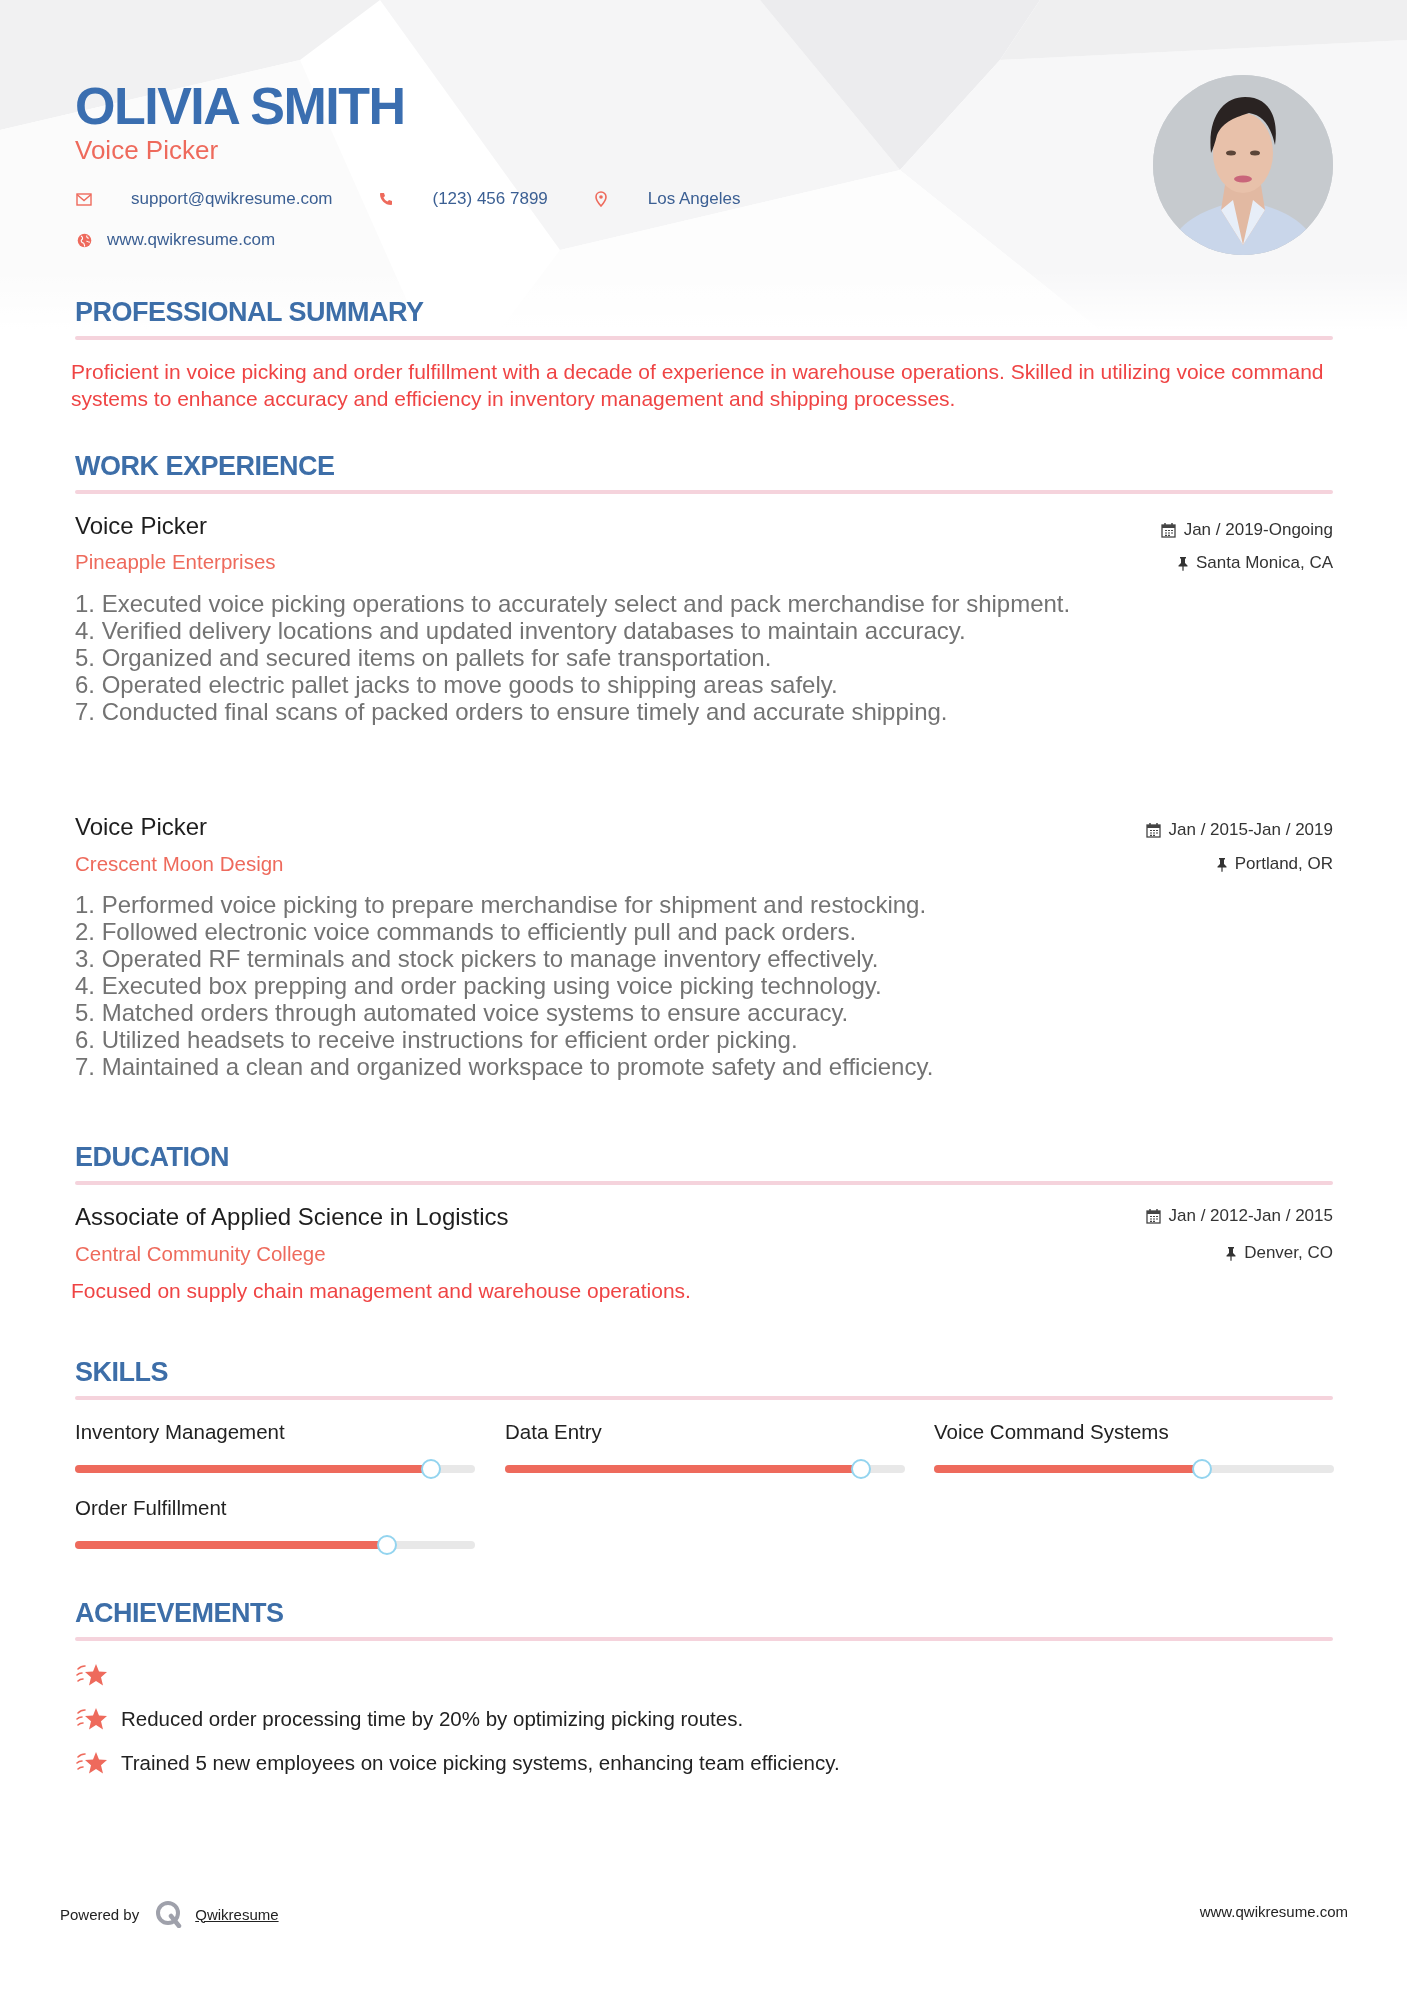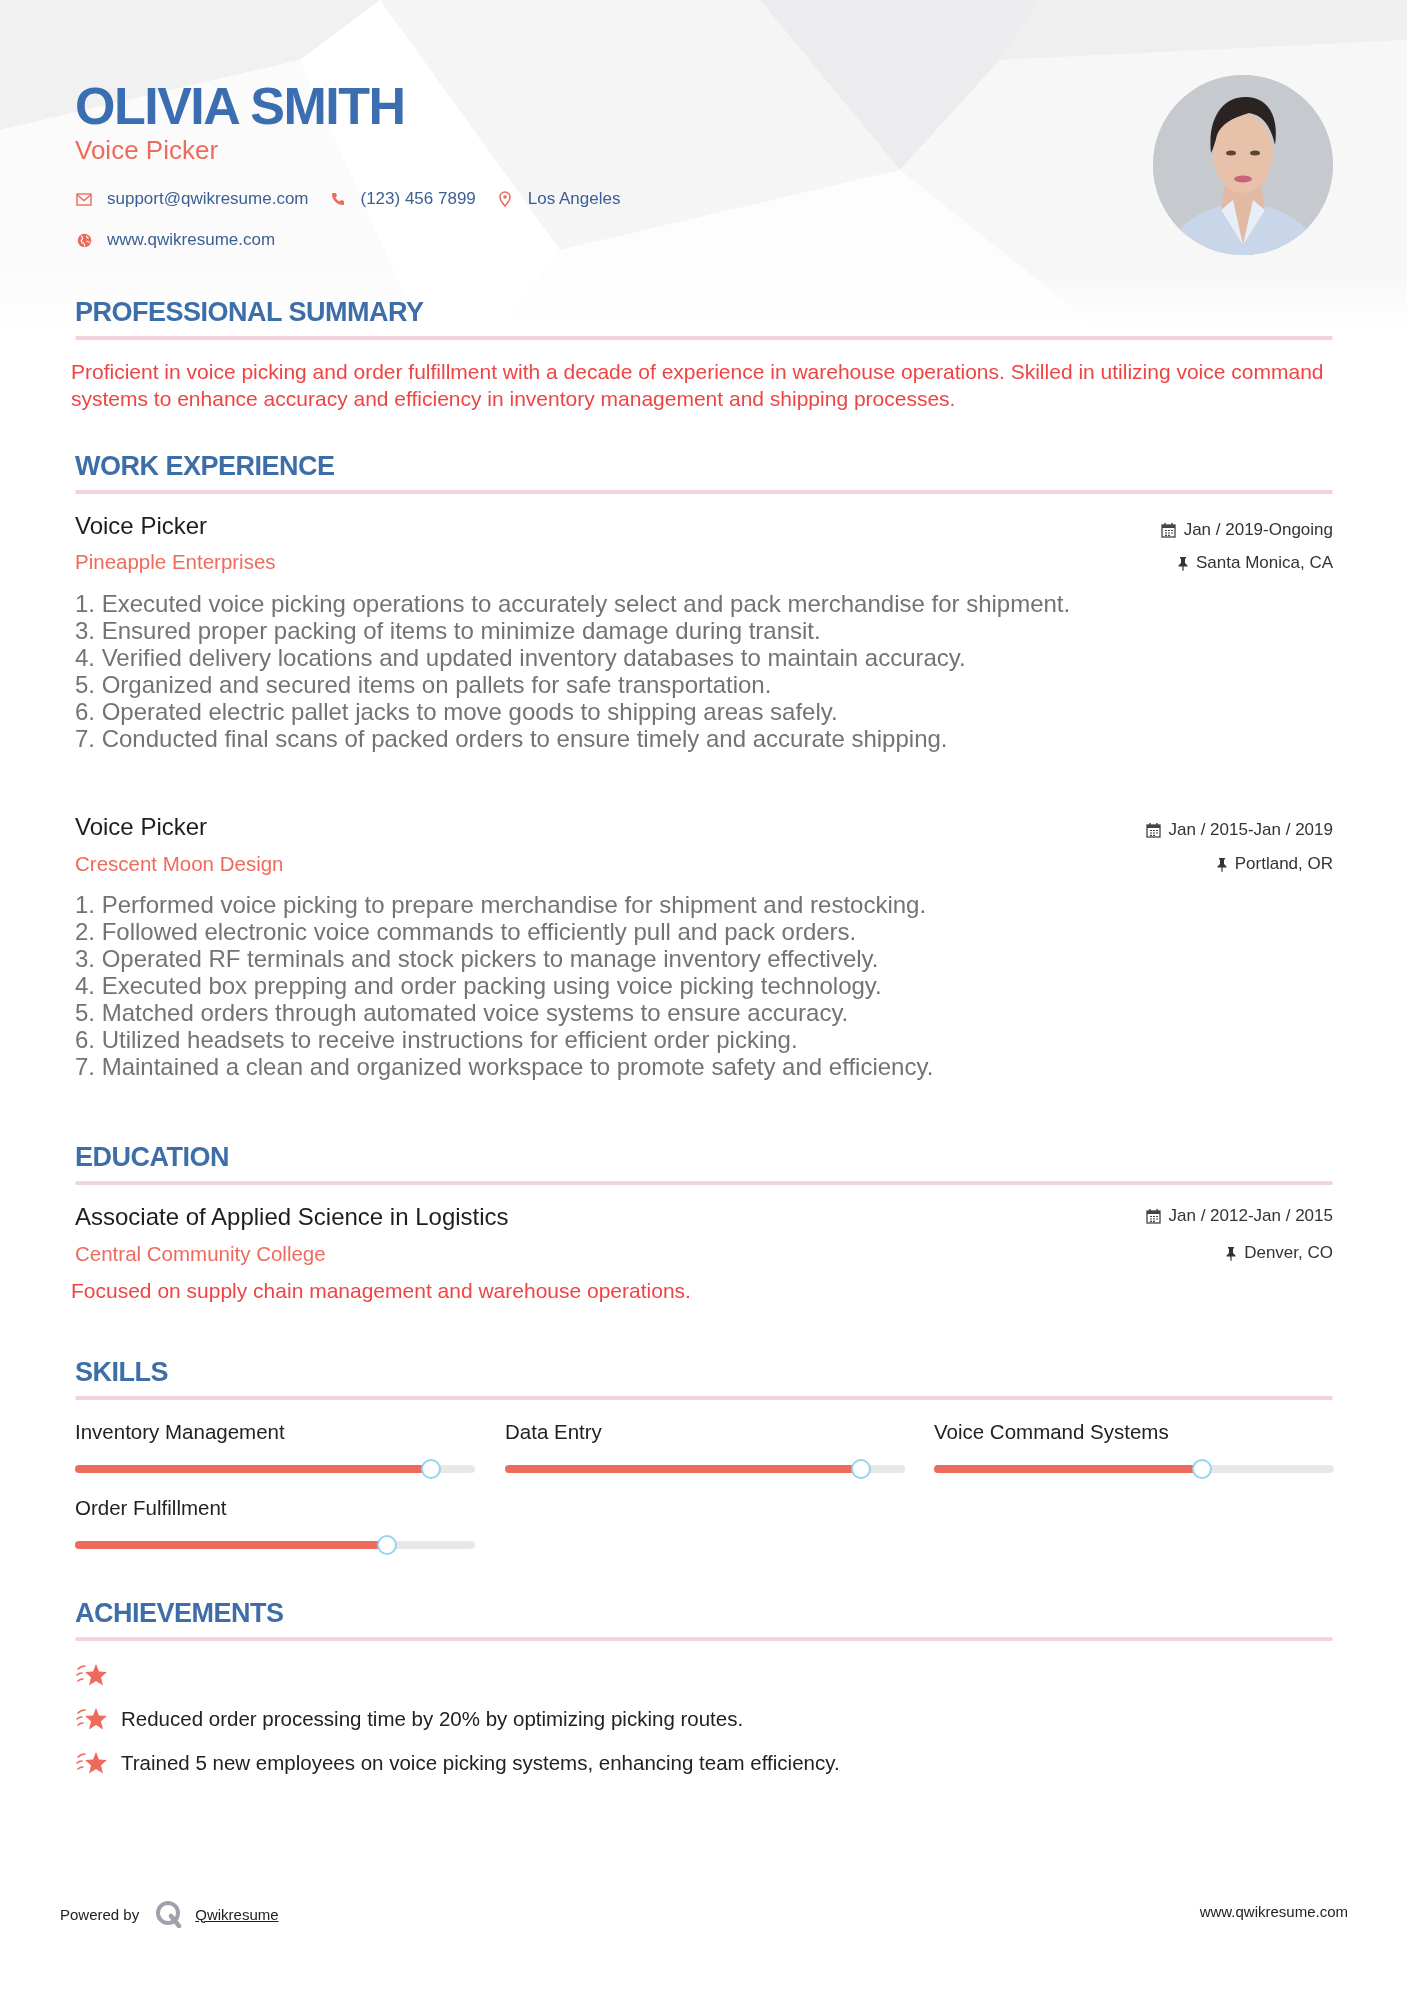--- a/index.html
+++ b/index.html
@@ -6,21 +6,21 @@
   html, body { width: 1407px; height: 1990px; background: #ffffff; overflow: hidden; }
   body { position: relative; font-family: "Liberation Sans", "DejaVu Sans", sans-serif; color: #222; }
   .bg-shapes { position: absolute; left: 0; top: 0; width: 1407px; height: 330px; z-index: 0; }
   .abs { position: absolute; z-index: 1; }
 
   .name { left: 75px; top: 76px; font-size: 52px; font-weight: 700; color: #3a6eb0; letter-spacing: -1.5px; line-height: 60px; }
   .role { left: 75px; top: 134px; font-size: 26px; color: #ee6a5c; line-height: 32px; }
   .contact { display: flex; align-items: center; font-size: 17px; color: #3b5f93; line-height: 22px; }
   .contact .ico { width: 22px; height: 22px; display: inline-flex; align-items: center; justify-content: center; margin-right: 12px; }
   .contact .txt { margin-right: 18px; }
-  .row1 { left: 73px; top: 188px; }
+  .row1 { left: 73px; top: 188px; gap: 24px; }
   .row2 { left: 73px; top: 229px; }
 
   .photo { left: 1153px; top: 75px; width: 180px; height: 180px; border-radius: 50%; overflow: hidden; background: #c9cdd2; }
 
   .sec-h { left: 75px; font-size: 27px; font-weight: 700; color: #3d6ea8; letter-spacing: -0.5px; line-height: 30px; }
   .sec-line { left: 75px; width: 1258px; height: 4px; background: #f5d3dc; border-radius: 2px; }
 
   .para { left: 71px; width: 1270px; font-size: 21px; line-height: 27px; color: #ef4444; }
 
   .job-title { left: 75px; font-size: 24px; color: #1e1e1e; line-height: 30px; }
@@ -136,21 +136,20 @@
 <div class="abs meta" style="top:552px;">
   <span class="mi">
     <svg width="10" height="15" viewBox="0 0 10 15">
         <path d="M2 1 H8 V2 L7 3 V7 L9.5 9.5 V10.5 H5.6 V14.5 L5 15 L4.4 14.5 V10.5 H0.5 V9.5 L3 7 V3 L2 2 Z" fill="#333"></path>
       </svg>
   </span>
   <span>Santa Monica, CA</span>
 </div>
 <ul class="abs bullets" style="top:590px;">
   <li>1. Executed voice picking operations to accurately select and pack merchandise for shipment.</li>
-  <li>3. Ensured proper packing of items to minimize damage during transit.</li>
   <li>4. Verified delivery locations and updated inventory databases to maintain accuracy.</li>
   <li>5. Organized and secured items on pallets for safe transportation.</li>
   <li>6. Operated electric pallet jacks to move goods to shipping areas safely.</li>
   <li>7. Conducted final scans of packed orders to ensure timely and accurate shipping.</li>
 </ul>
 
 <div class="abs job-title" style="top:812px;">Voice Picker</div>
 <div class="abs meta" style="top:819px;">
   <span class="mi">
     <svg width="15" height="16" viewBox="0 0 15 16">

